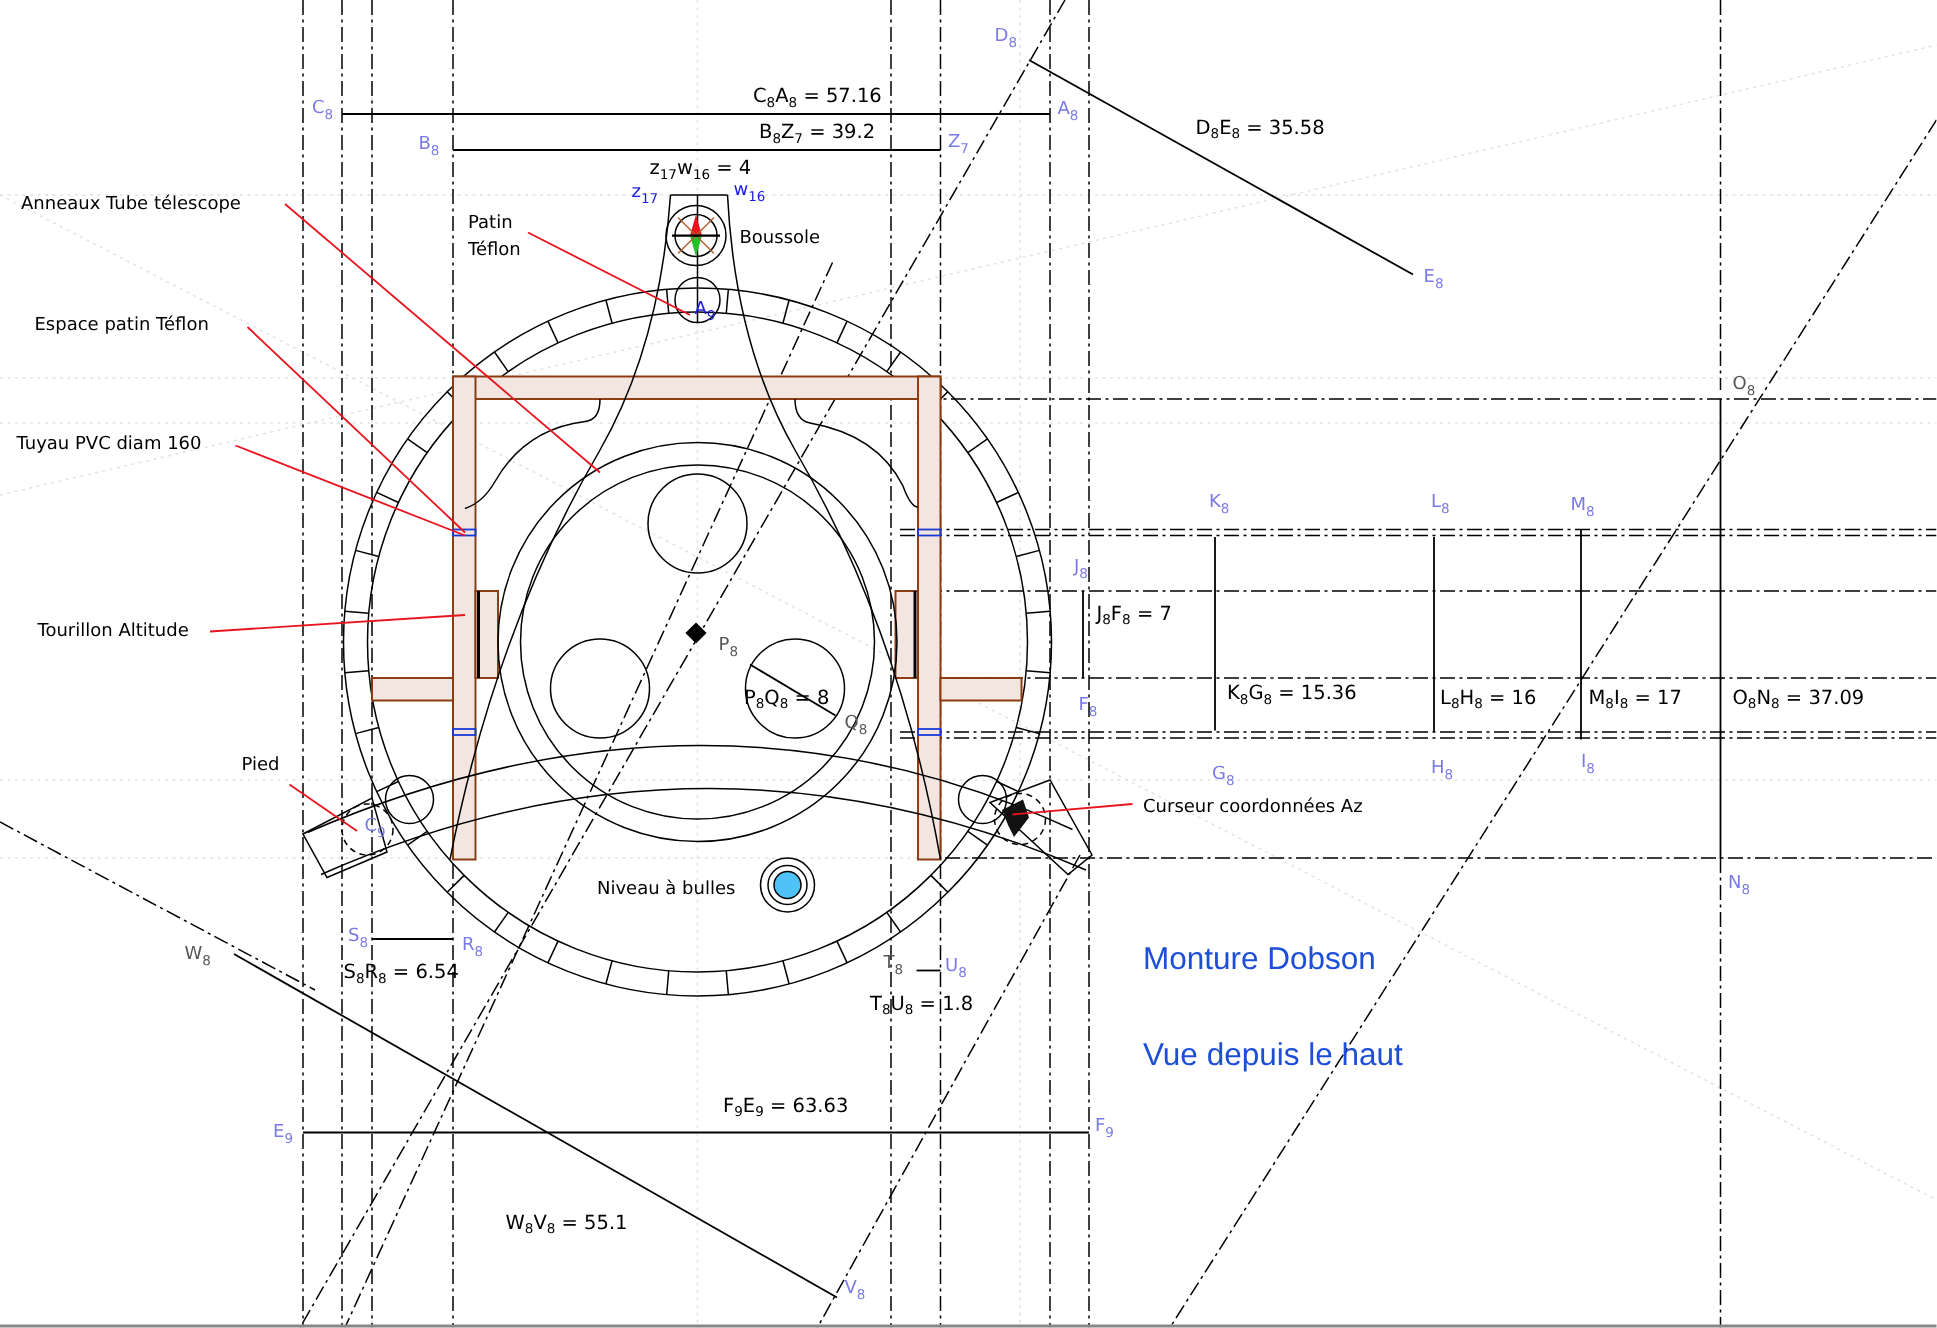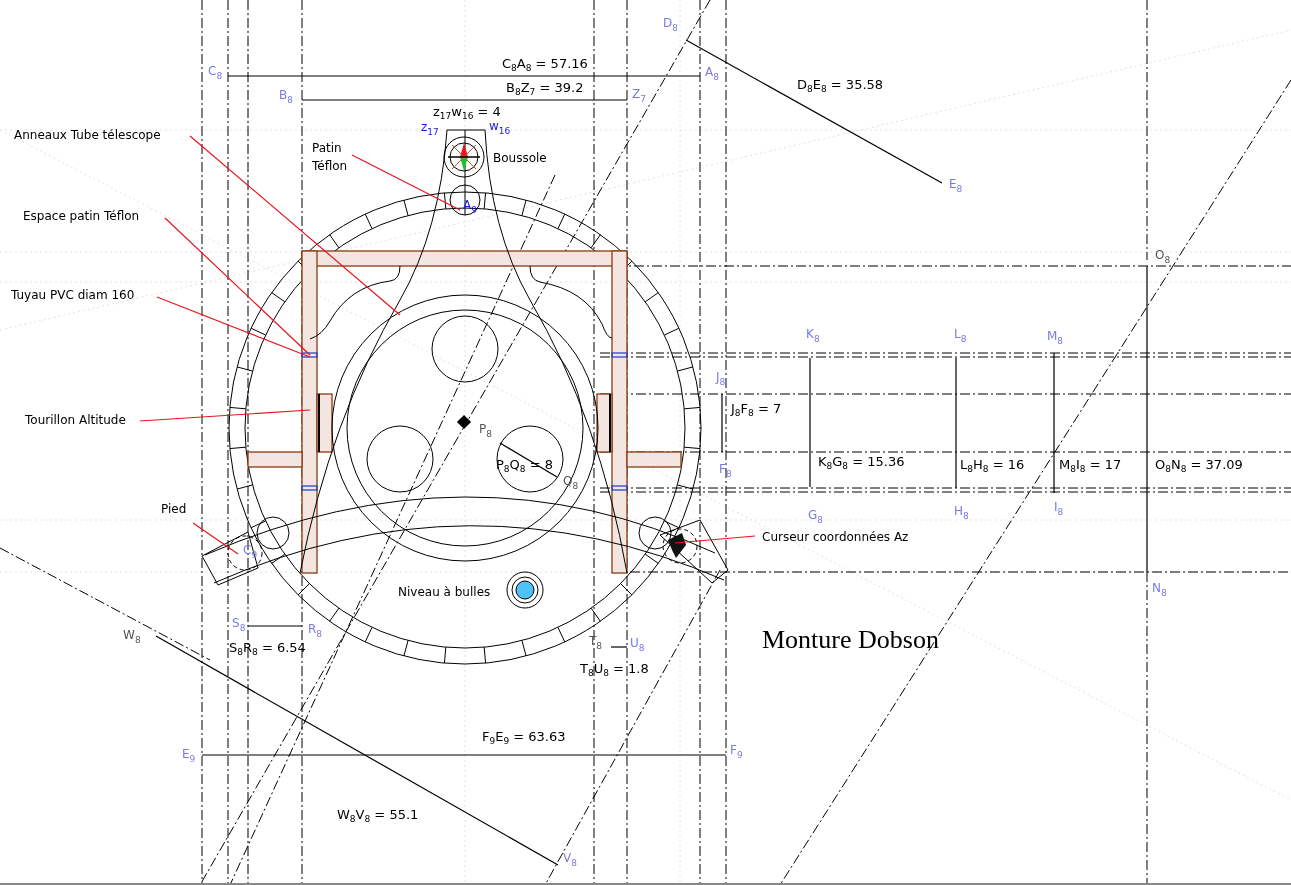--- a/index.html
+++ b/index.html
@@ -11,21 +11,21 @@
     .dim { stroke: #000; stroke-width: 1.2; fill: none; }
     .wood { fill: #f3e6e1; stroke: #8b3a0f; stroke-width: 1.3; }
     .leader { stroke: #e8141e; stroke-width: 1.2; fill: none; }
     .plabel { fill: #7a7ae6; font-size: 12px; font-family: "DejaVu Sans", sans-serif; }
     .plabel-dark { fill: #555; font-size: 12px; font-family: "DejaVu Sans", sans-serif; }
     .plabel-blue { fill: #1a1ae6; font-size: 12px; font-family: "DejaVu Sans", sans-serif; }
     .meas { fill: #000; font-size: 13px; font-family: "DejaVu Sans", sans-serif; }
     .annot { fill: #000; font-size: 12px; font-family: "DejaVu Sans", sans-serif; }
     .sub { font-size: 9px; }
     #title-block { position: absolute; left: 762px; top: 624px; }
-    #title-block div { font-size: 26px; color: #000000; line-height: 32px; font-family: Liberation Serif, serif; }
+    #title-block div { font-size: 21px; color: #1d4ed8; line-height: 32px; font-family: Liberation Sans, sans-serif; }
     #title-block .gap { height: 32px; }
     .bottom-border { position: absolute; left: 0; top: 883px; width: 1291px; height: 2px; background: #888; }
   </style>
 </head>
 <body>
 
 <svg id="canvas" viewBox="0 0 1291 885" xmlns="http://www.w3.org/2000/svg">
 
   <g>
     <line class="grid" x1="0" y1="130" x2="1291" y2="130"></line>
@@ -280,15 +280,16 @@
       <text x="312" y="170" class="annot">Téflon</text>
       <text x="493" y="162" class="annot">Boussole</text>
       <text x="398" y="596" class="annot">Niveau à bulles</text>
       <text x="762" y="541" class="annot">Curseur coordonnées Az</text>
     </g>
 </svg>
 
 <div id="title-block">
   <div>Monture Dobson</div>
   <div class="gap"></div>
+  <div>Vue depuis le haut</div>
 </div>
 
 <div class="bottom-border"></div>
 
 </body></html>

